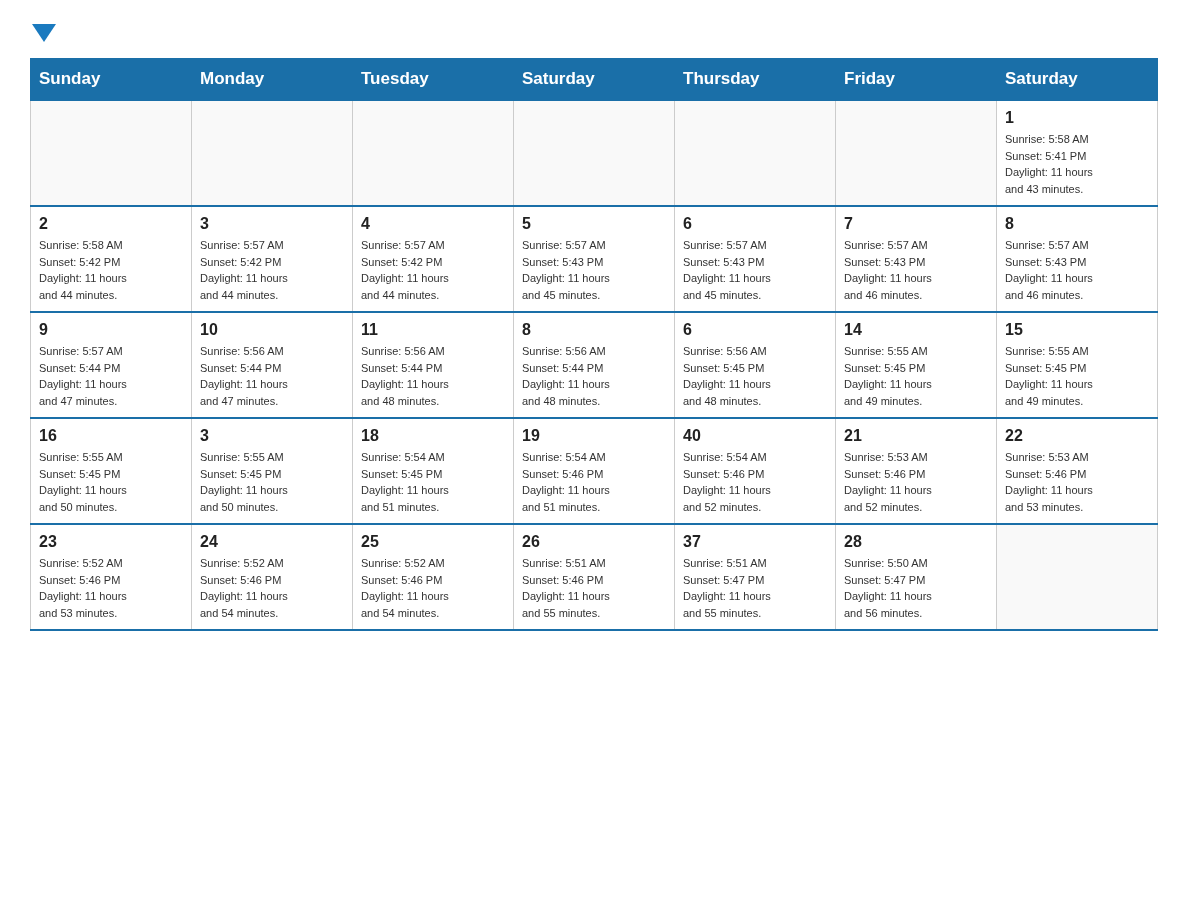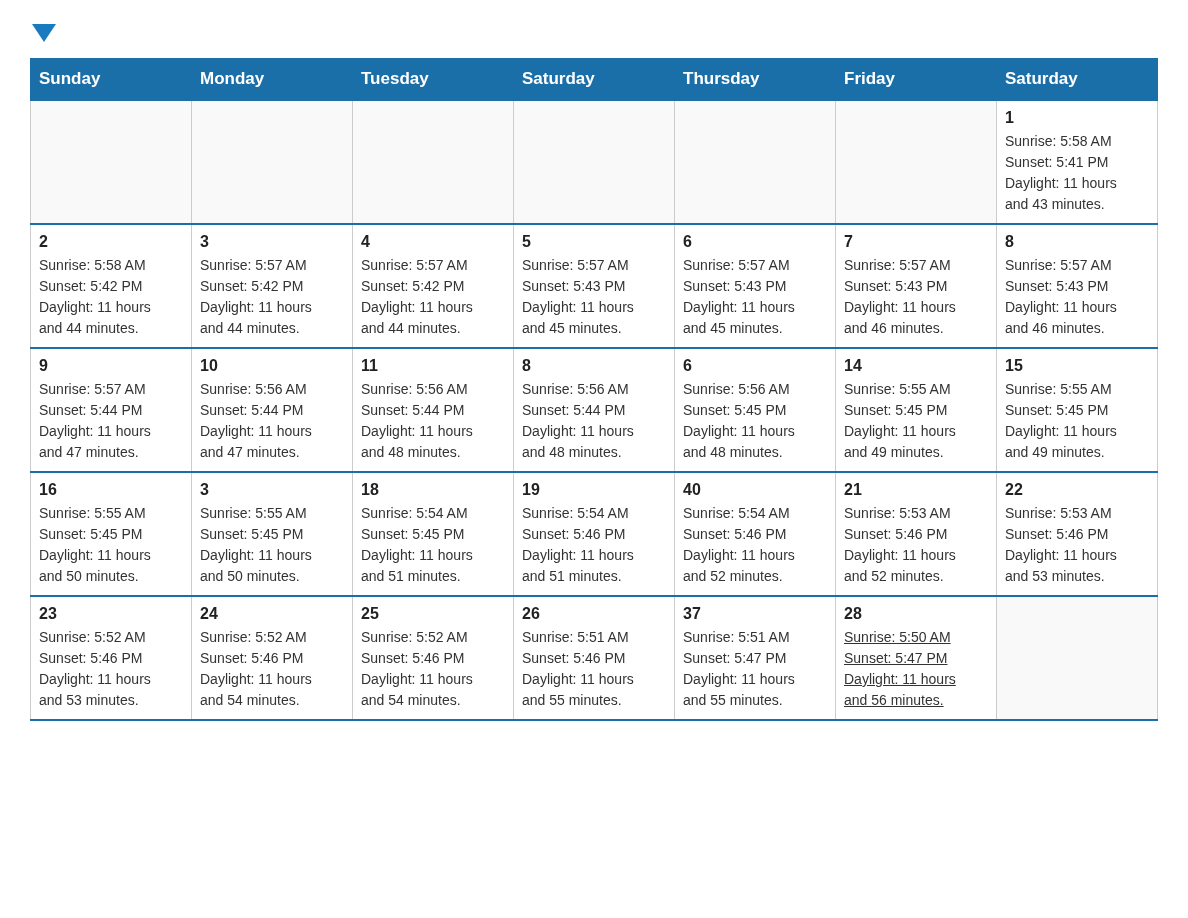--- a/index.html
+++ b/index.html
@@ -82,21 +82,21 @@
       color: #333;
     }
     .day-num {
       font-size: 16px;
       font-weight: bold;
       color: #222;
       display: block;
       margin-bottom: 4px;
     }
     .day-info {
-      font-size: 14px;
+      font-size: 11px;
       color: #333;
       line-height: 1.5;
     }
     .empty-cell {
       background: #f9f9f9;
     }
     tr {
       border-bottom: 2px solid #1a6fa8;
       margin-top: 48px;
     }
@@ -330,21 +330,21 @@
         </td>
         <td>
           <span class="day-num">37</span>
           <div class="day-info" style="white-space: pre-line;">Sunrise: 5:51 AM
 Sunset: 5:47 PM
 Daylight: 11 hours
 and 55 minutes.</div>
         </td>
         <td>
           <span class="day-num">28</span>
-          <div class="day-info" style="white-space: pre-line; text-decoration: underline;">Sunrise: 5:50 AM
+          <div class="day-info" style="white-space: pre-line;">Sunrise: 5:50 AM
 Sunset: 5:47 PM
 Daylight: 11 hours
 and 56 minutes.</div>
         </td>
         <td class="empty-cell"></td>
       </tr>
     </tbody>
 </table>
 
 </body></html>

